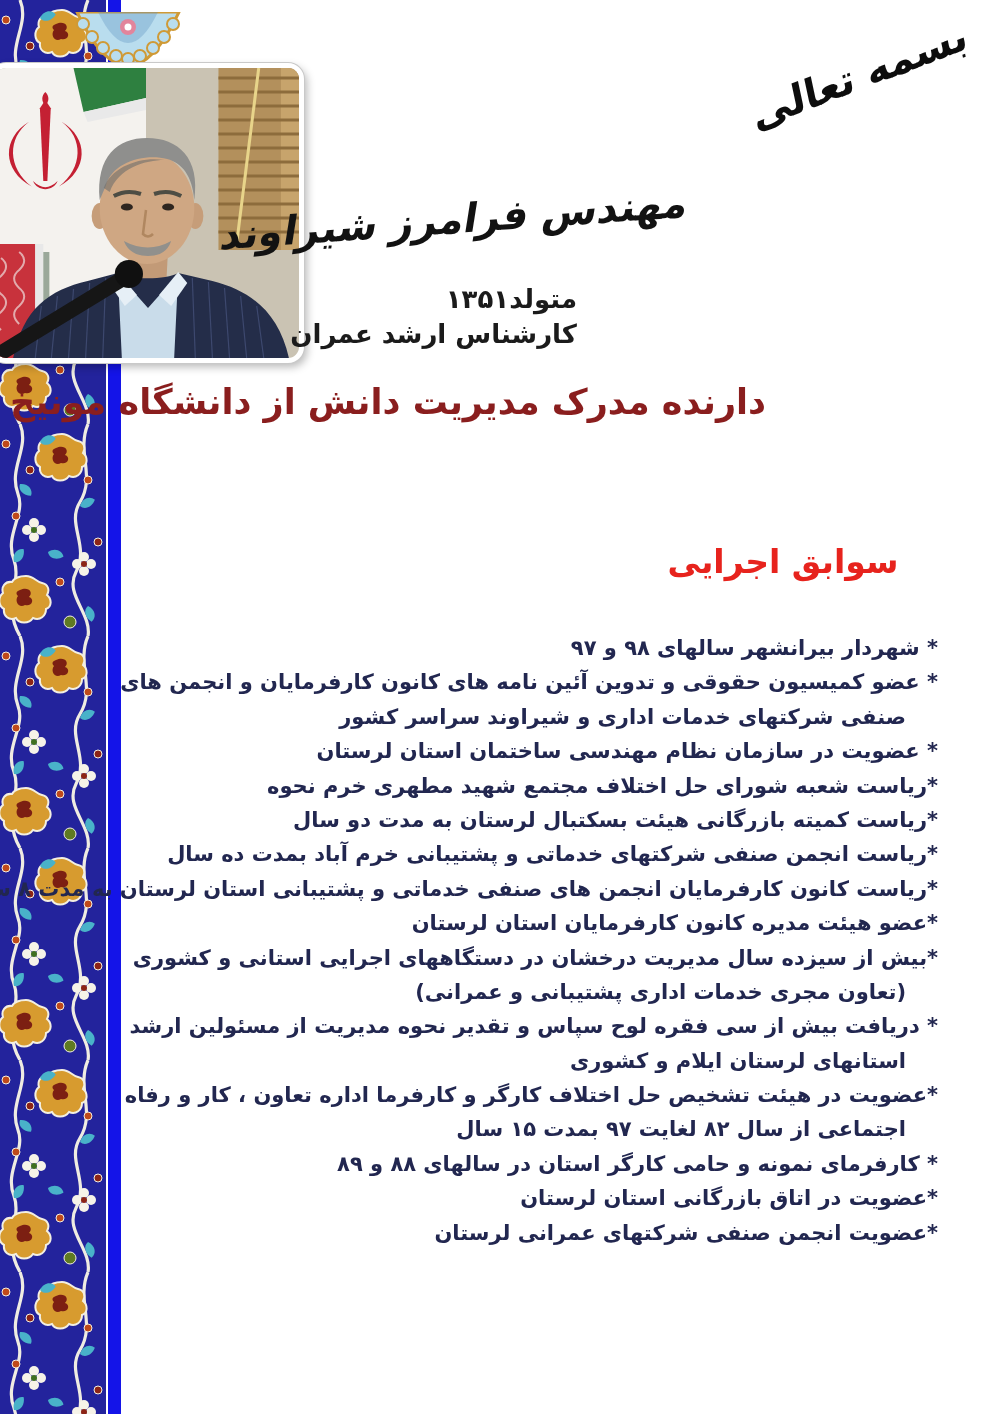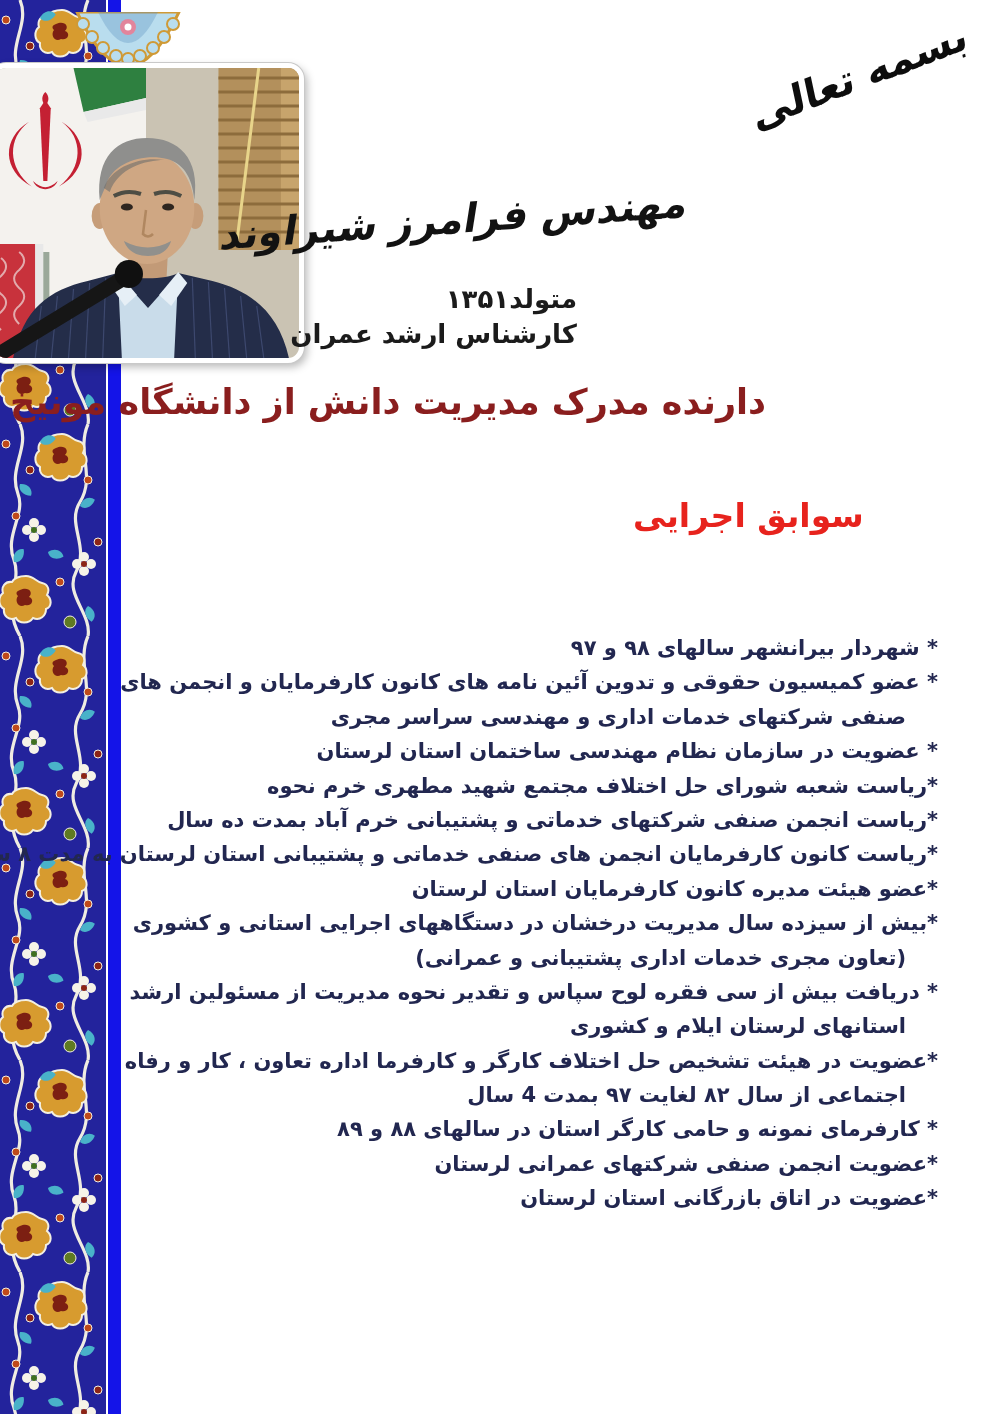--- a/index.html
+++ b/index.html
@@ -42,22 +42,22 @@
     position:absolute;left:277px;top:282px;width:300px;
     direction:rtl;text-align:right;color:var(--text-black);
     font-size:26px;font-weight:bold;line-height:35px;white-space:nowrap;
   }
   .credential-line{
     position:absolute;left:126px;top:382px;width:640px;
     direction:rtl;text-align:right;color:var(--credential-maroon);
     font-size:35px;font-weight:bold;white-space:nowrap;
   }
   .records-heading{
-    position:absolute;left:633px;top:496px;width:300px;
-    direction:rtl;text-align:left;color:var(--heading-red);
+    position:absolute;left:633px;top:542px;width:300px;
+    direction:rtl;text-align:center;color:var(--heading-red);
     font-size:33px;font-weight:bold;white-space:nowrap;
   }
   .records-list{
     position:absolute;left:145px;top:631px;width:793px;
     direction:rtl;text-align:right;color:var(--list-navy);
     font-size:21px;font-weight:bold;
   }
   .record-line{height:34.4px;line-height:34.4px;white-space:nowrap;}
   .record-line.cont{padding-right:32px;}
 </style>
@@ -238,53 +238,56 @@
   <div class="credential-line">دارنده مدرک مدیریت دانش از دانشگاه مونیخ آلمان</div>
 
   <div class="records-heading">سوابق اجرایی</div>
 
   <div class="records-list">
       <div class="record-item">
         <div class="record-line">* شهردار بیرانشهر سالهای ۹۸ و ۹۷</div>
       </div>
       <div class="record-item">
         <div class="record-line">* عضو کمیسیون حقوقی و تدوین آئین نامه های کانون کارفرمایان و انجمن های</div>
-        <div class="record-line cont">صنفی شرکتهای خدمات اداری و مهندسی سراسر مجری</div>
+        <div class="record-line cont">صنفی شرکتهای خدمات اداری و شیراوند سراسر کشور</div>
       </div>
       <div class="record-item">
         <div class="record-line">* عضویت در سازمان نظام مهندسی ساختمان استان لرستان</div>
       </div>
       <div class="record-item">
         <div class="record-line">*ریاست شعبه شورای حل اختلاف مجتمع شهید مطهری خرم نحوه</div>
+      </div>
+      <div class="record-item">
+        <div class="record-line">*ریاست کمیته بازرگانی هیئت بسکتبال لرستان به مدت دو سال</div>
       </div>
       <div class="record-item">
         <div class="record-line">*ریاست انجمن صنفی شرکتهای خدماتی و پشتیبانی خرم آباد بمدت ده سال</div>
       </div>
       <div class="record-item">
         <div class="record-line">*ریاست کانون کارفرمایان انجمن های صنفی خدماتی و پشتیبانی استان لرستان به مدت ۸ سال</div>
       </div>
       <div class="record-item">
         <div class="record-line">*عضو هیئت مدیره کانون کارفرمایان استان لرستان</div>
       </div>
       <div class="record-item">
         <div class="record-line">*بیش از سیزده سال مدیریت درخشان در دستگاههای اجرایی استانی و کشوری</div>
         <div class="record-line cont">(تعاون مجری خدمات اداری پشتیبانی و عمرانی)</div>
       </div>
       <div class="record-item">
         <div class="record-line">* دریافت بیش از سی فقره لوح سپاس و تقدیر نحوه مدیریت از مسئولین ارشد</div>
         <div class="record-line cont">استانهای لرستان ایلام و کشوری</div>
       </div>
       <div class="record-item">
         <div class="record-line">*عضویت در هیئت تشخیص حل اختلاف کارگر و کارفرما اداره تعاون ، کار و رفاه</div>
-        <div class="record-line cont">اجتماعی از سال ۸۲ لغایت ۹۷ بمدت 4 سال</div>
+        <div class="record-line cont">اجتماعی از سال ۸۲ لغایت ۹۷ بمدت ۱۵ سال</div>
       </div>
       <div class="record-item">
         <div class="record-line">* کارفرمای نمونه و حامی کارگر استان در سالهای ۸۸ و ۸۹</div>
       </div>
       <div class="record-item">
+        <div class="record-line">*عضویت در اتاق بازرگانی استان لرستان</div>
+      </div>
+      <div class="record-item">
         <div class="record-line">*عضویت انجمن صنفی شرکتهای عمرانی لرستان</div>
       </div>
-      <div class="record-item">
-        <div class="record-line">*عضویت در اتاق بازرگانی استان لرستان</div>
-      </div>
     </div>
 
 </div>
 
 </body></html>

